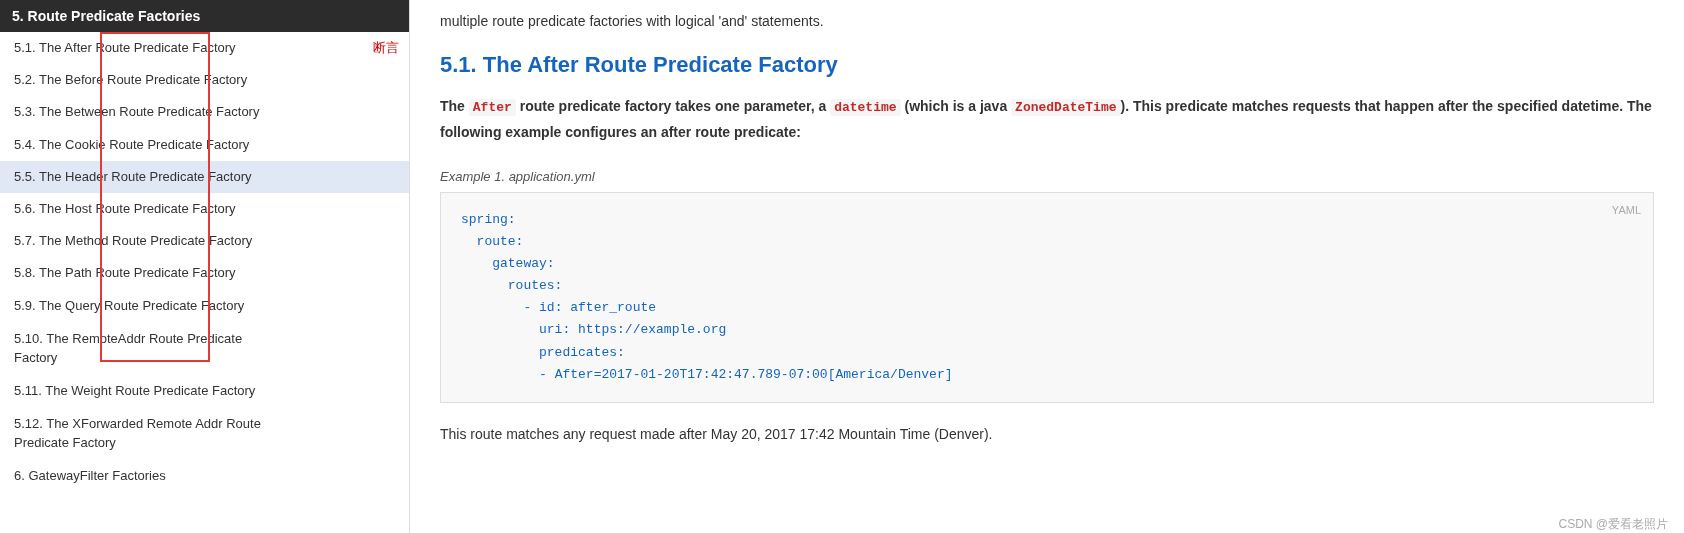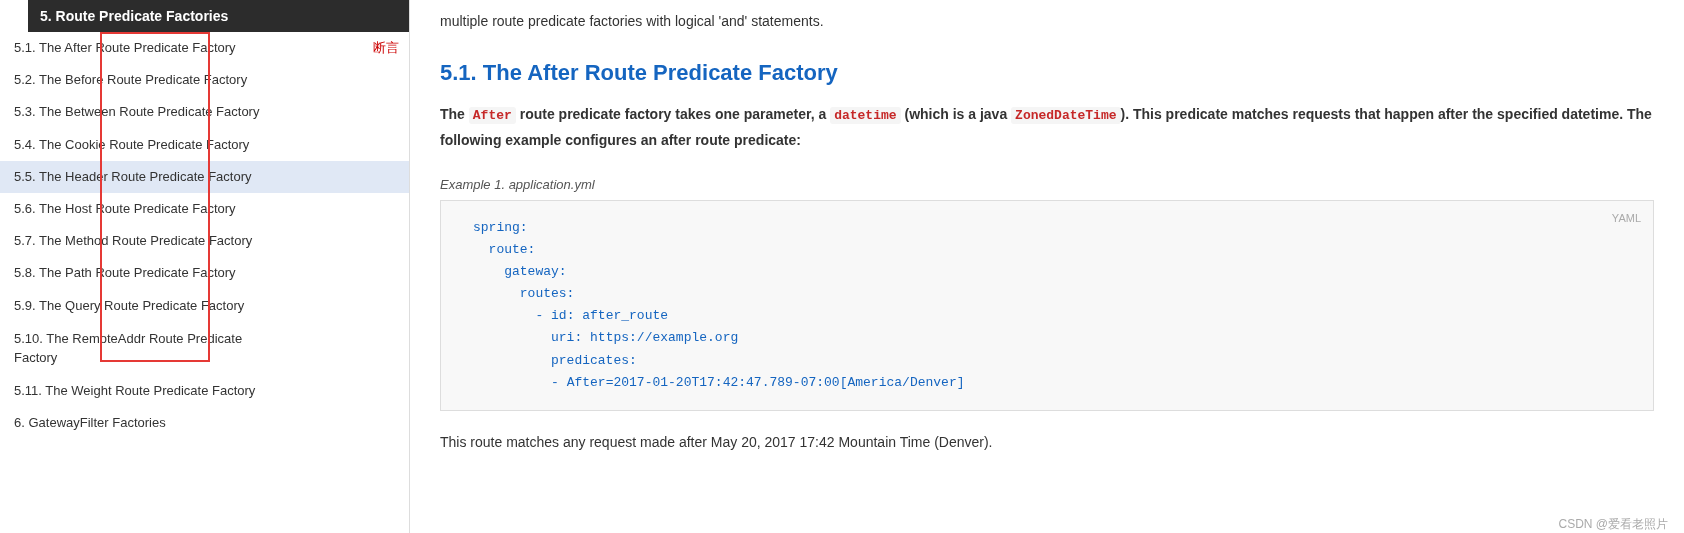--- a/index.html
+++ b/index.html
@@ -21,21 +21,20 @@
       overflow-y: auto;
       background: #fff;
     }
 
     .sidebar-header {
       background: #2c2c2c;
       color: #fff;
       padding: 8px 12px;
       font-size: 14px;
       font-weight: bold;
-      margin-left: 28px;
     }
 
     .sidebar-item {
       display: block;
       padding: 7px 14px;
       font-size: 13px;
       color: #333;
       text-decoration: none;
       border-bottom: none;
       cursor: pointer;
@@ -70,21 +69,21 @@
     .main-content {
       flex: 1;
       padding: 10px 30px 20px 30px;
       overflow-y: auto;
       position: relative;
     }
 
     .intro-text {
       font-size: 14px;
       color: #333;
-      margin-bottom: 28px;
+      margin-bottom: 20px;
       line-height: 1.6;
     }
 
     .section-title {
       font-size: 22px;
       color: #1565c0;
       font-weight: bold;
       margin-bottom: 16px;
     }
 
@@ -108,21 +107,21 @@
     .example-label {
       font-style: italic;
       font-size: 13px;
       color: #555;
       margin-bottom: 8px;
     }
 
     .code-block {
       background: #f8f8f8;
       border: 1px solid #ddd;
-      padding: 16px 32px;
+      padding: 16px 20px;
       font-family: "Courier New", monospace;
       font-size: 13px;
       line-height: 1.7;
       position: relative;
       margin-bottom: 20px;
       color: #333;
     }
 
     .code-block .yaml-label {
       position: absolute;
@@ -190,20 +189,23 @@
       <span>5.8. The Path Route Predicate Factory</span>
     </div>
     <div class="sidebar-item">
       <span>5.9. The Query Route Predicate Factory</span>
     </div>
     <div class="sidebar-item multi-line">
       <span>5.10. The RemoteAddr Route Predicate<br>Factory</span>
     </div>
     <div class="sidebar-item">
       <span>5.11. The Weight Route Predicate Factory</span>
+    </div>
+    <div class="sidebar-item multi-line">
+      <span>5.12. The XForwarded Remote Addr Route<br>Predicate Factory</span>
     </div>
     <div class="sidebar-item">
       <span>6. GatewayFilter Factories</span>
     </div>
   </div>
 </div>
 
 <div class="main-content">
 
   <p class="intro-text">multiple route predicate factories with logical 'and' statements.</p>

